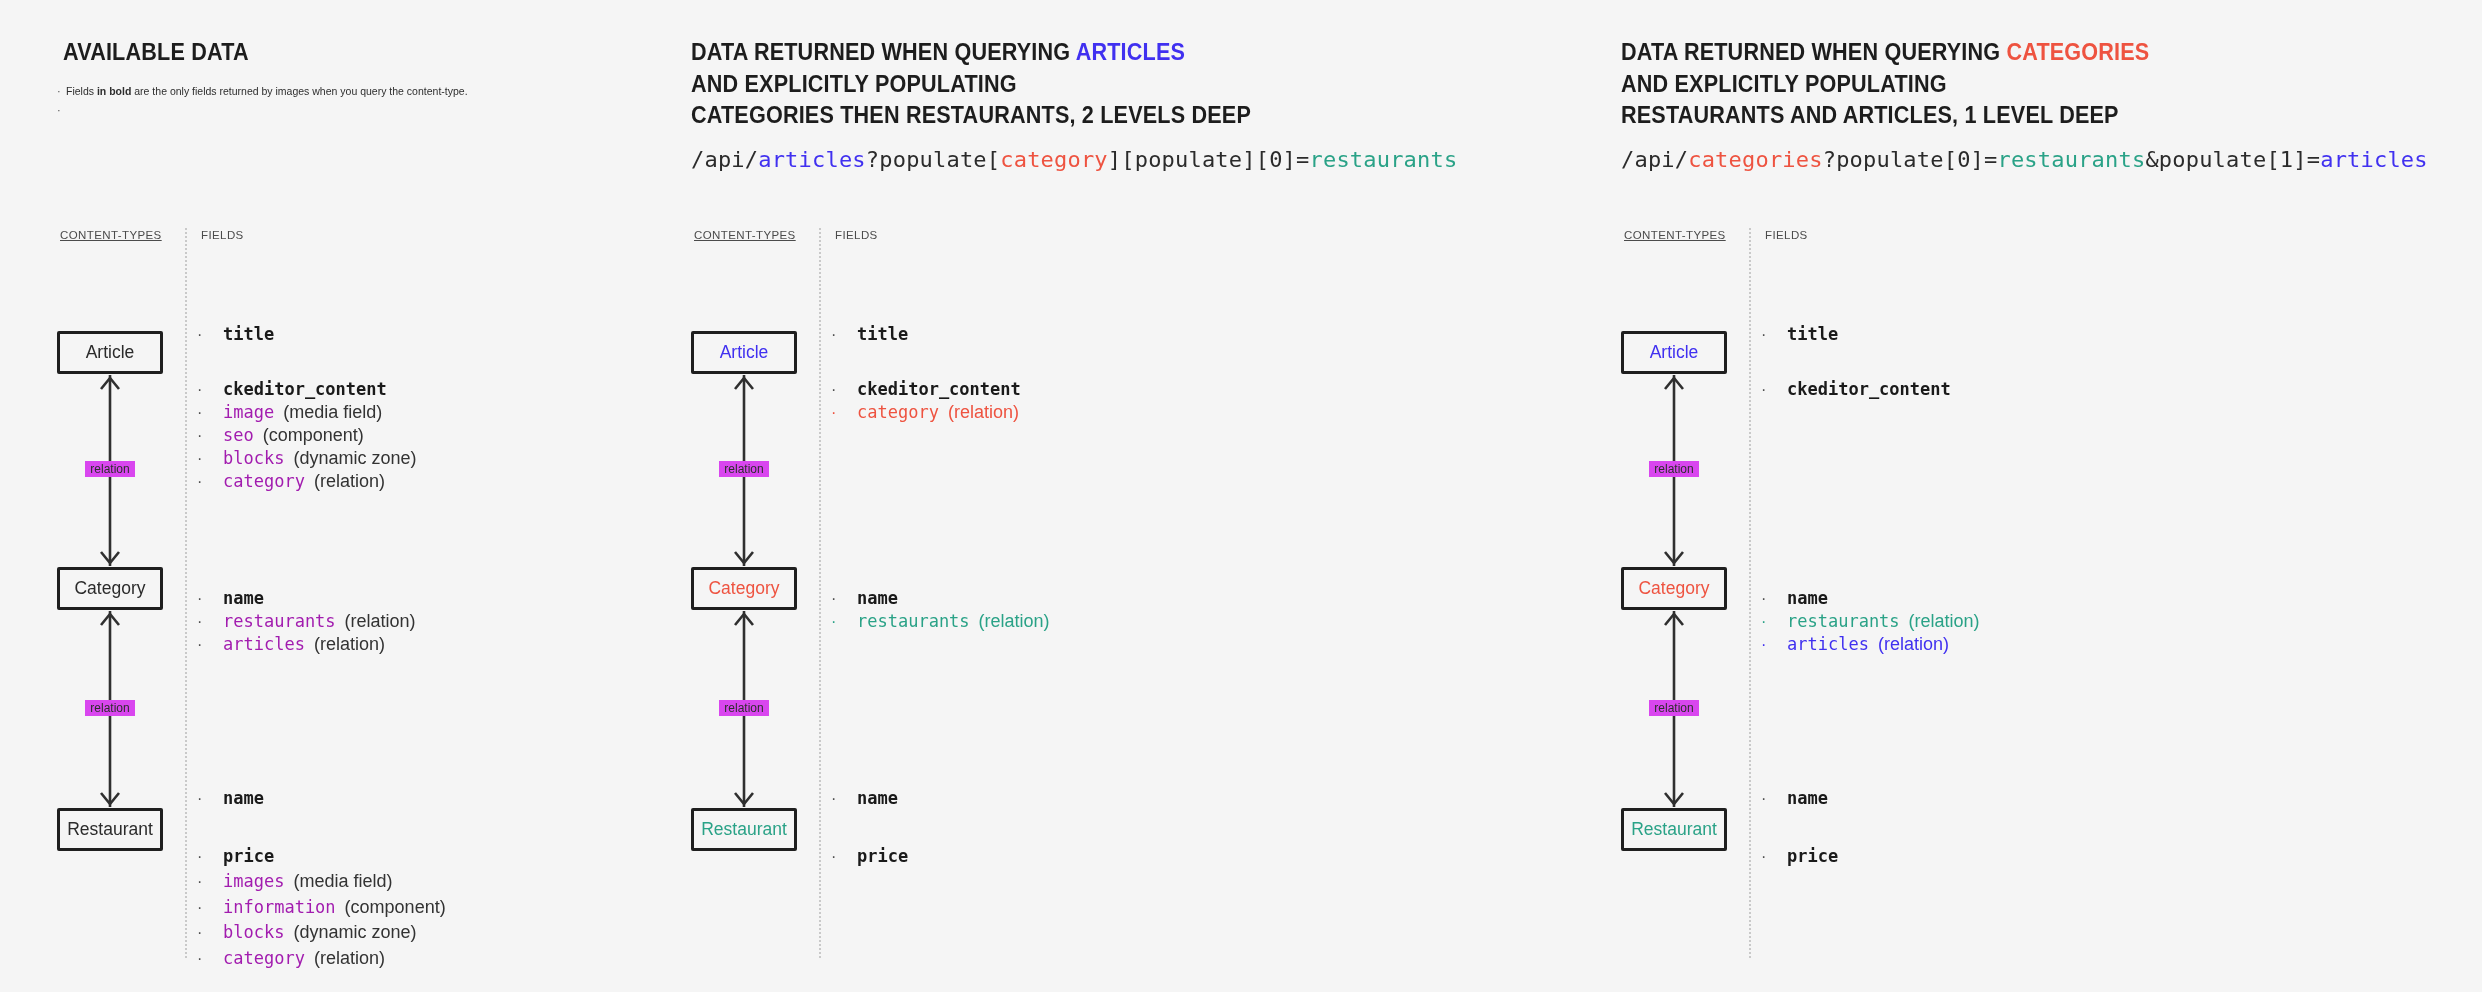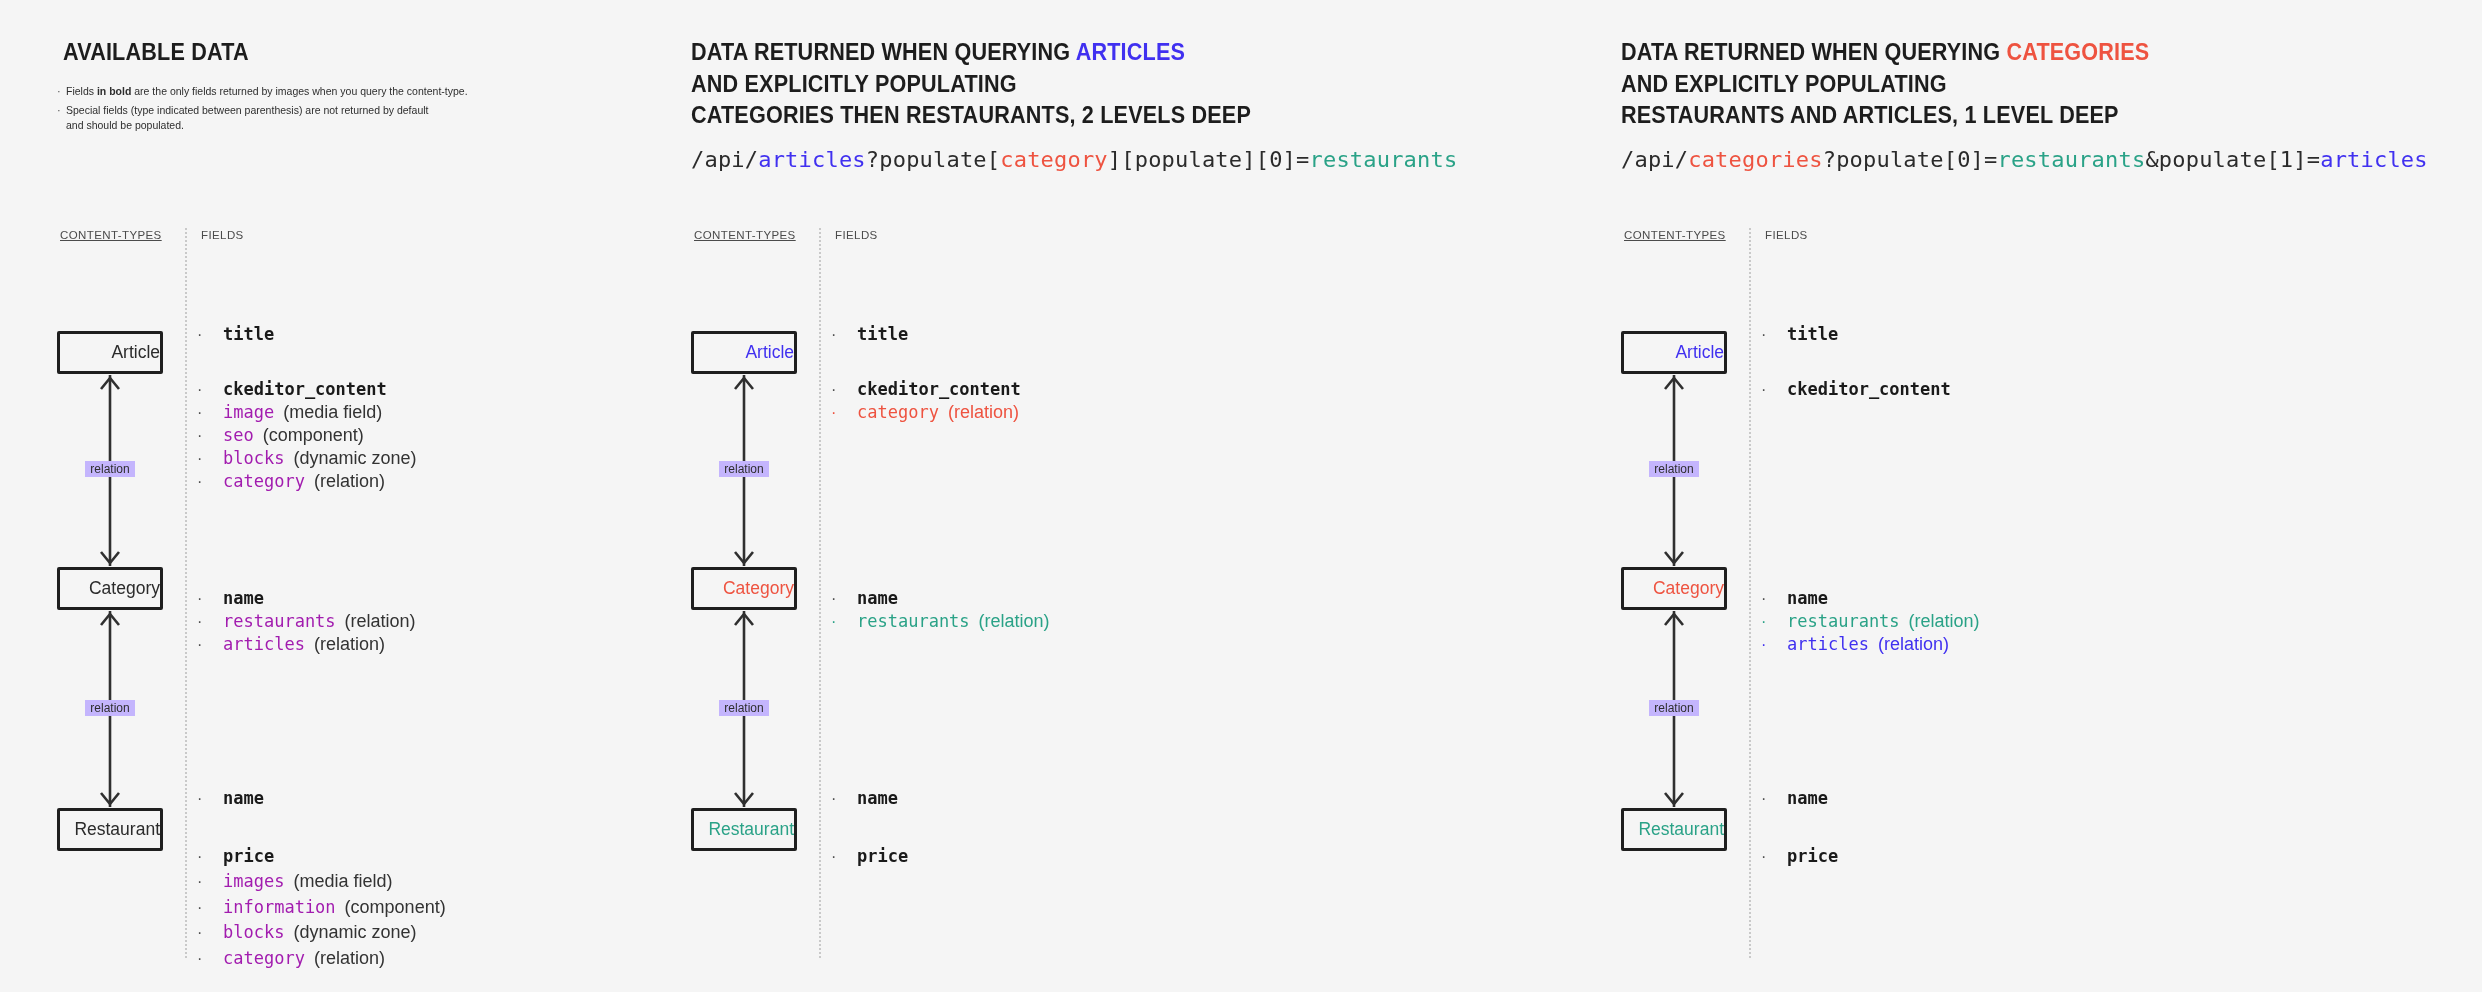--- a/index.html
+++ b/index.html
@@ -14,32 +14,32 @@
   .notes{position:absolute;left:0;top:84px;font-size:10.5px;color:#2e2e2e;}
   .note-row{display:flex;margin-bottom:4px;line-height:15px;}
   .note-row .bullet{width:9px;font-size:11px;flex:none;color:#4f4f4f;}
   .section-label{position:absolute;top:229px;font-size:11.5px;letter-spacing:0.4px;color:#4b4b4b;}
   .label-ct{left:3px;text-decoration:underline;}
   .label-fields{left:144px;}
   .dotted-sep{position:absolute;left:128px;top:228px;height:730px;width:0;
     border-left:2px dotted #c9c9c9;}
   .ct-box{position:absolute;left:0;width:106px;height:43px;border:3px solid #1f1f1f;
     border-radius:2px;background:#f5f5f5;box-sizing:border-box;display:flex;
-    align-items:center;justify-content:flex-end;font-size:17.5px;color:#2b2b2b;}
+    align-items:center;justify-content:center;font-size:17.5px;color:#2b2b2b;}
   .box-article{top:331px;}
   .box-category{top:567px;}
   .box-restaurant{top:808px;}
   .rel-arrow{position:absolute;left:35px;width:36px;}
   .arrow-1{top:374px;height:193px;}
   .arrow-2{top:610px;height:198px;}
   .rel-label{position:absolute;left:13px;width:80px;text-align:center;
     font-size:12px;color:#2e2e2e;}
   .rel-label-1{top:462px;}
   .rel-label-2{top:701px;}
-  .rel-label span{background:#c4b5fd;padding:1px 5px;}
+  .rel-label span{background:#d946ef;padding:1px 5px;}
   .field-group{position:absolute;left:140px;}
   .fg-article{top:291px;line-height:23px;}
   .fg-category{top:555px;line-height:23px;}
   .fg-restaurant{top:754px;line-height:24.5px;}
   .field-row{display:flex;align-items:baseline;white-space:nowrap;}
   .field-row .bullet{width:26px;font-size:16px;color:#4f4f4f;flex:none;}
   .fname{font-family:"DejaVu Sans Mono",monospace;font-size:17px;color:#a21caf;}
   .field-row.bold .fname{font-weight:bold;color:#1a1a1a;margin-top:32px;}
   .ftype{font-size:18px;margin-left:9px;color:#333;}
   .field-row[data-color] .fname,
@@ -56,21 +56,20 @@
       <div><span>AVAILABLE DATA</span></div>
     </div>
 
     <div class="notes">
       <div class="note-row">
         <span class="bullet">·</span>
         <span><span>Fields </span><b>in bold</b><span> are the only fields returned by images when you query the content-type.</span></span>
       </div>
       <div class="note-row">
         <span class="bullet">·</span>
-        <span><span>Special fields (type indicated between parenthesis) are not returned by default</span><br><span>and should be populated.</span></span>
       </div>
     </div>
 
     <div class="section-label label-ct">CONTENT-TYPES</div>
     <div class="section-label label-fields">FIELDS</div>
     <div class="dotted-sep"></div>
 
     <div class="ct-box box-article">
       <span>Article</span>
     </div>

